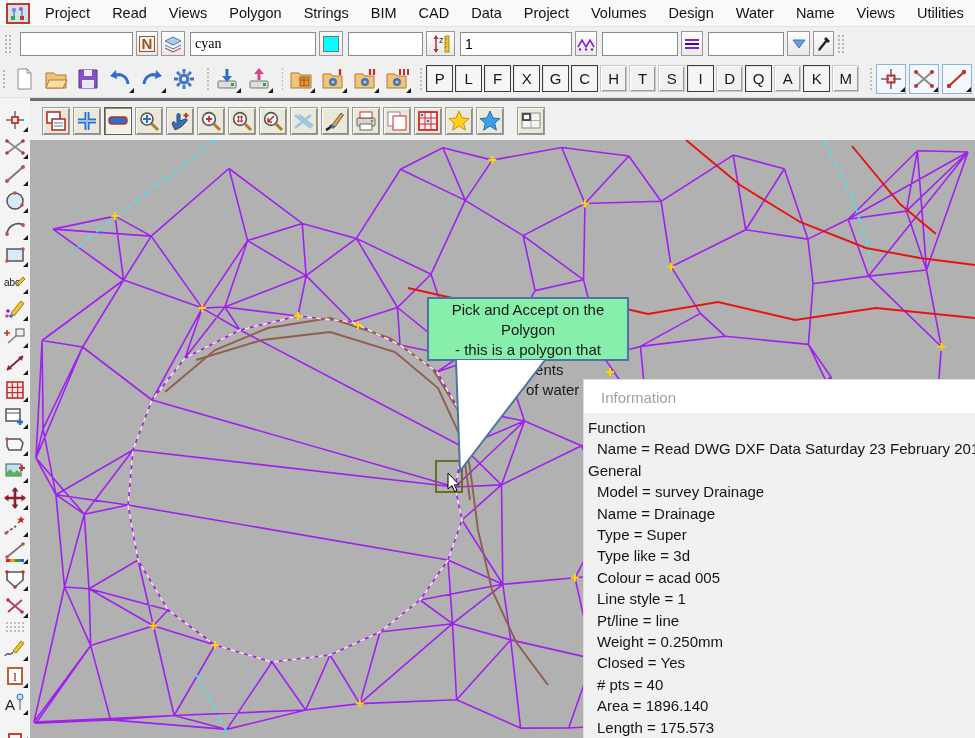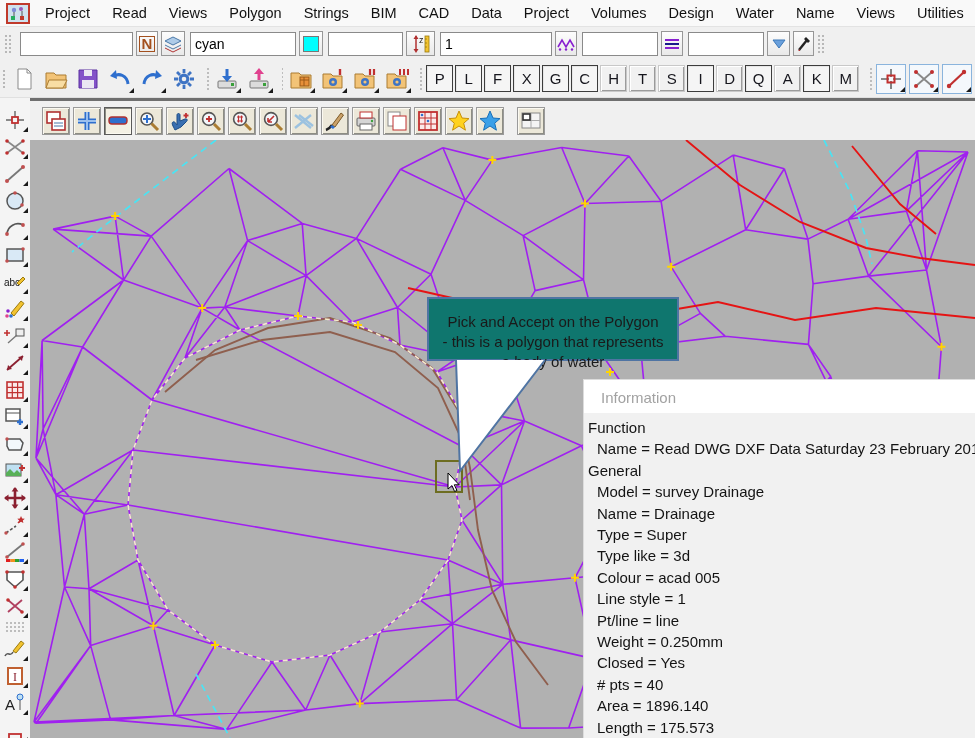--- a/index.html
+++ b/index.html
@@ -47,22 +47,22 @@
   #viewarea{flex:1;display:flex;flex-direction:column;border-top:3px solid #6f6f6f;}
   #viewtb{height:39px;background:#f0f0f0;display:flex;align-items:center;padding-left:12px;}
   .vbtn{width:28px;height:28px;margin-right:3px;background:#ece8d9;border:1px solid #9a9a9a;
         box-shadow:inset 1px 1px 0 #fbf9f1, inset -1px -1px 0 #8d8d84;
         display:flex;align-items:center;justify-content:center;}
   .vbtn.pressed{box-shadow:inset 1px 1px 0 #8d8d84, inset -1px -1px 0 #fbf9f1;border:1px solid #5a5a5a;background:#f3f0e4;}
   .vbtn.gap{margin-left:10px;}
   #canvaswrap{position:relative;flex:1;background:#b1b1b1;overflow:hidden;}
   #cansvg{position:absolute;left:0;top:0;}
   
-  #callout{position:absolute;left:397px;top:157px;width:252px;height:64px;background:#0f766e;
-           border:2px solid #4f74a3;z-index:5;text-align:center;font-size:15px;line-height:20px;padding-top:13px;}
+  #callout{position:absolute;left:397px;top:157px;width:202px;height:64px;background:#86efac;
+           border:2px solid #4f74a3;z-index:5;text-align:center;font-size:15px;line-height:20px;padding-top:1px;}
   #tailsvg{position:absolute;left:415px;top:219px;z-index:6;}
   #cursor{position:absolute;left:417px;top:332px;z-index:9;}
   
   #infopanel{position:absolute;left:583px;top:379px;width:400px;height:359px;background:#fff;
              border-left:1px solid #dcdcdc;border-top:1px solid #dcdcdc;z-index:7;overflow:hidden;}
   #infotitle{height:33px;font-size:15px;color:#a2a2a2;padding:9px 0 0 17px;background:#fff;}
   #infobody{position:absolute;left:0;top:33px;right:0;bottom:0;background:#f1f1f1;padding:4px 0 0 4px;}
   .irow{font-size:15px;line-height:21.4px;white-space:nowrap;color:#141414;}
   .irow.ind{padding-left:9px;}
 </style>
@@ -109,21 +109,21 @@
     <div class="t2btn" style="width:22px">
       <span style="font-size:15px;font-weight:bold;color:#a3501e;border:1px solid #a3501e;line-height:14px;padding:0 2px;">N</span>
     </div>
     <div class="t2btn" style="width:24px">
       <svg width="20" height="18" viewBox="0 0 20 18">
         <path d="M10 2l8 4-8 4-8-4z" fill="#aecbe8" stroke="#4a78a8"></path>
         <path d="M2 10l8 4 8-4" fill="none" stroke="#4a78a8"></path>
         <path d="M2 13l8 4 8-4" fill="none" stroke="#b03030"></path>
       </svg>
     </div>
-    <input class="t2in" style="width: 106px;" value="cyan">
+    <input class="t2in" style="width: 126px; font-family: Liberation Serif, serif;" value="cyan">
     <div class="t2btn" style="width:24px">
       <div id="swatch" style="width: 16px; height: 16px; border: 1px solid rgb(119, 119, 119); background: rgb(0, 255, 255);"></div>
     </div>
     <input class="t2in" style="width: 75px;" value="">
     <div class="t2btn" style="width:29px">
       <svg width="22" height="20" viewBox="0 0 22 20">
         <path d="M6 2v14" stroke="#b03030" stroke-width="1.5"></path>
           <path d="M6 1l-2.5 4h5zM6 19l-2.5-4h5z" fill="#b03030"></path>
         <text x="9" y="9" font-size="9" fill="#222" font-family="Liberation Sans">z</text>
         <rect x="15" y="2" width="4" height="16" fill="#f2c330" stroke="#9a7a10" stroke-width="0.8"></rect>

